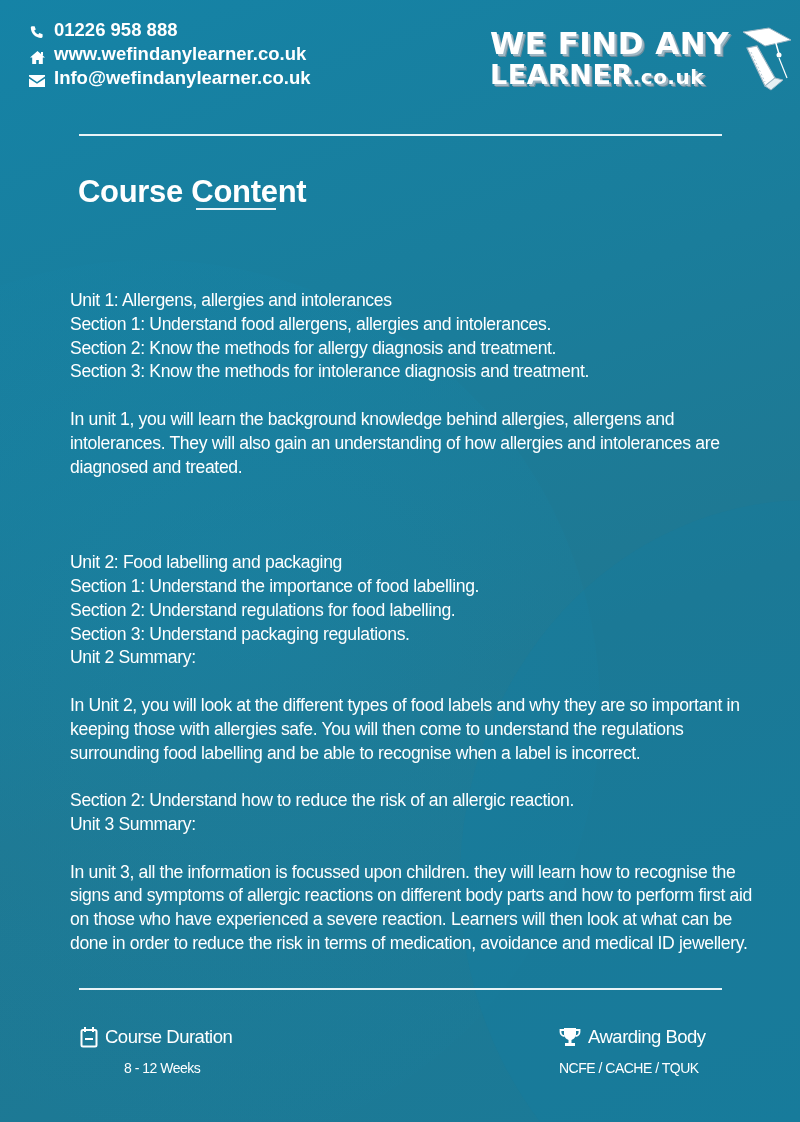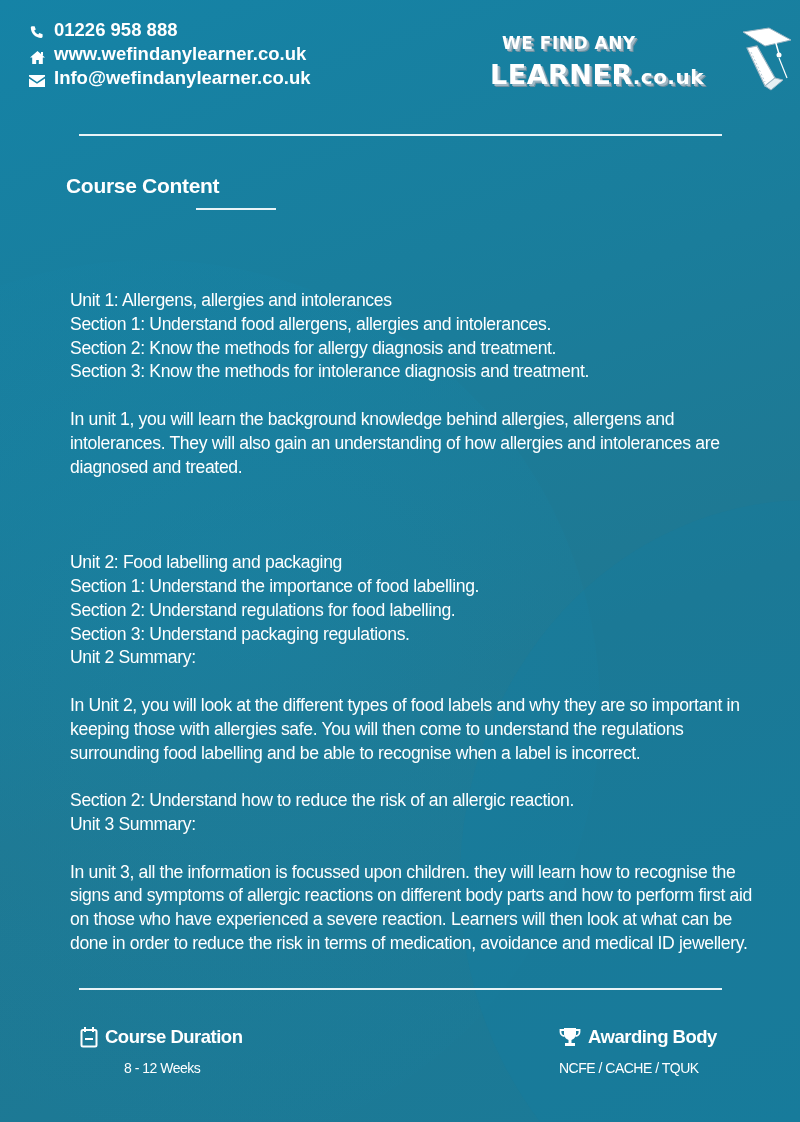--- a/index.html
+++ b/index.html
@@ -18,33 +18,33 @@
   }
   .contact { position:absolute; left:26px; top:18px; font-weight:bold; font-size:18.5px; line-height:24px; }
   .contact-row { display:flex; align-items:flex-end; height:24px; }
   .contact-row .ic { width:22px; height:18px; margin-right:6px; display:flex; align-items:center; justify-content:center; }
   .logo { position:absolute; left:490px; top:28px; width:300px; height:70px; }
   .logo-text {
     font-family:"DejaVu Sans", sans-serif; font-weight:bold; color:#ffffff;
     text-shadow: 2px 2px 0 #9fb7c4, 3px 3px 0 #6f8f9f;
     letter-spacing:0.5px;
   }
-  .logo-l1 { position:absolute; left:12px; top:0; font-size:17px; line-height:30px; }
+  .logo-l1 { position:absolute; left:0; top:0; font-size:31px; line-height:30px; }
   .logo-l2 { position:absolute; left:0; top:32px; font-size:27px; line-height:30px; }
   .logo-l2 small { font-size:20px; }
   .logo-cap { position:absolute; left:245px; top:-2px; width:60px; height:70px; }
   .hr { position:absolute; left:79px; width:643px; height:2px; background:#e8f3f7; }
-  .title { position:absolute; left:66px; top:174px; font-size:21px; font-weight:bold; letter-spacing:-0.3px; }
+  .title { position:absolute; left:78px; top:174px; font-size:31px; font-weight:bold; letter-spacing:-0.3px; }
   .title-underline { position:absolute; left:196px; top:208px; width:80px; height:2px; background:#e8f3f7; }
   .content { position:absolute; left:70px; top:241px; width:700px; font-size:17.6px; line-height:23.8px; letter-spacing:-0.35px; }
   .content p { margin:0; }
   .content .bold { font-weight:normal;margin-top:48px; }
   .content .gap { height:23.8px; }
   .footer-block { position:absolute; top:1026px; }
-  .footer-head { display:flex; align-items:center; font-weight:bold; font-size:18.5px; letter-spacing:-0.5px;justify-content:center; }
+  .footer-head { display:flex; align-items:center; font-weight:normal; font-size:18.5px; letter-spacing:-0.5px;justify-content:center; }
   .footer-head .ic { margin-right:7px; display:flex; align-items:center; }
   .footer-val { font-size:14px; letter-spacing:-0.5px; margin-top:12px; }
 </style>
 </head>
 <body>
 
 <div class="swoosh1"></div>
 <div class="swoosh2"></div>
 
 <div class="contact">

